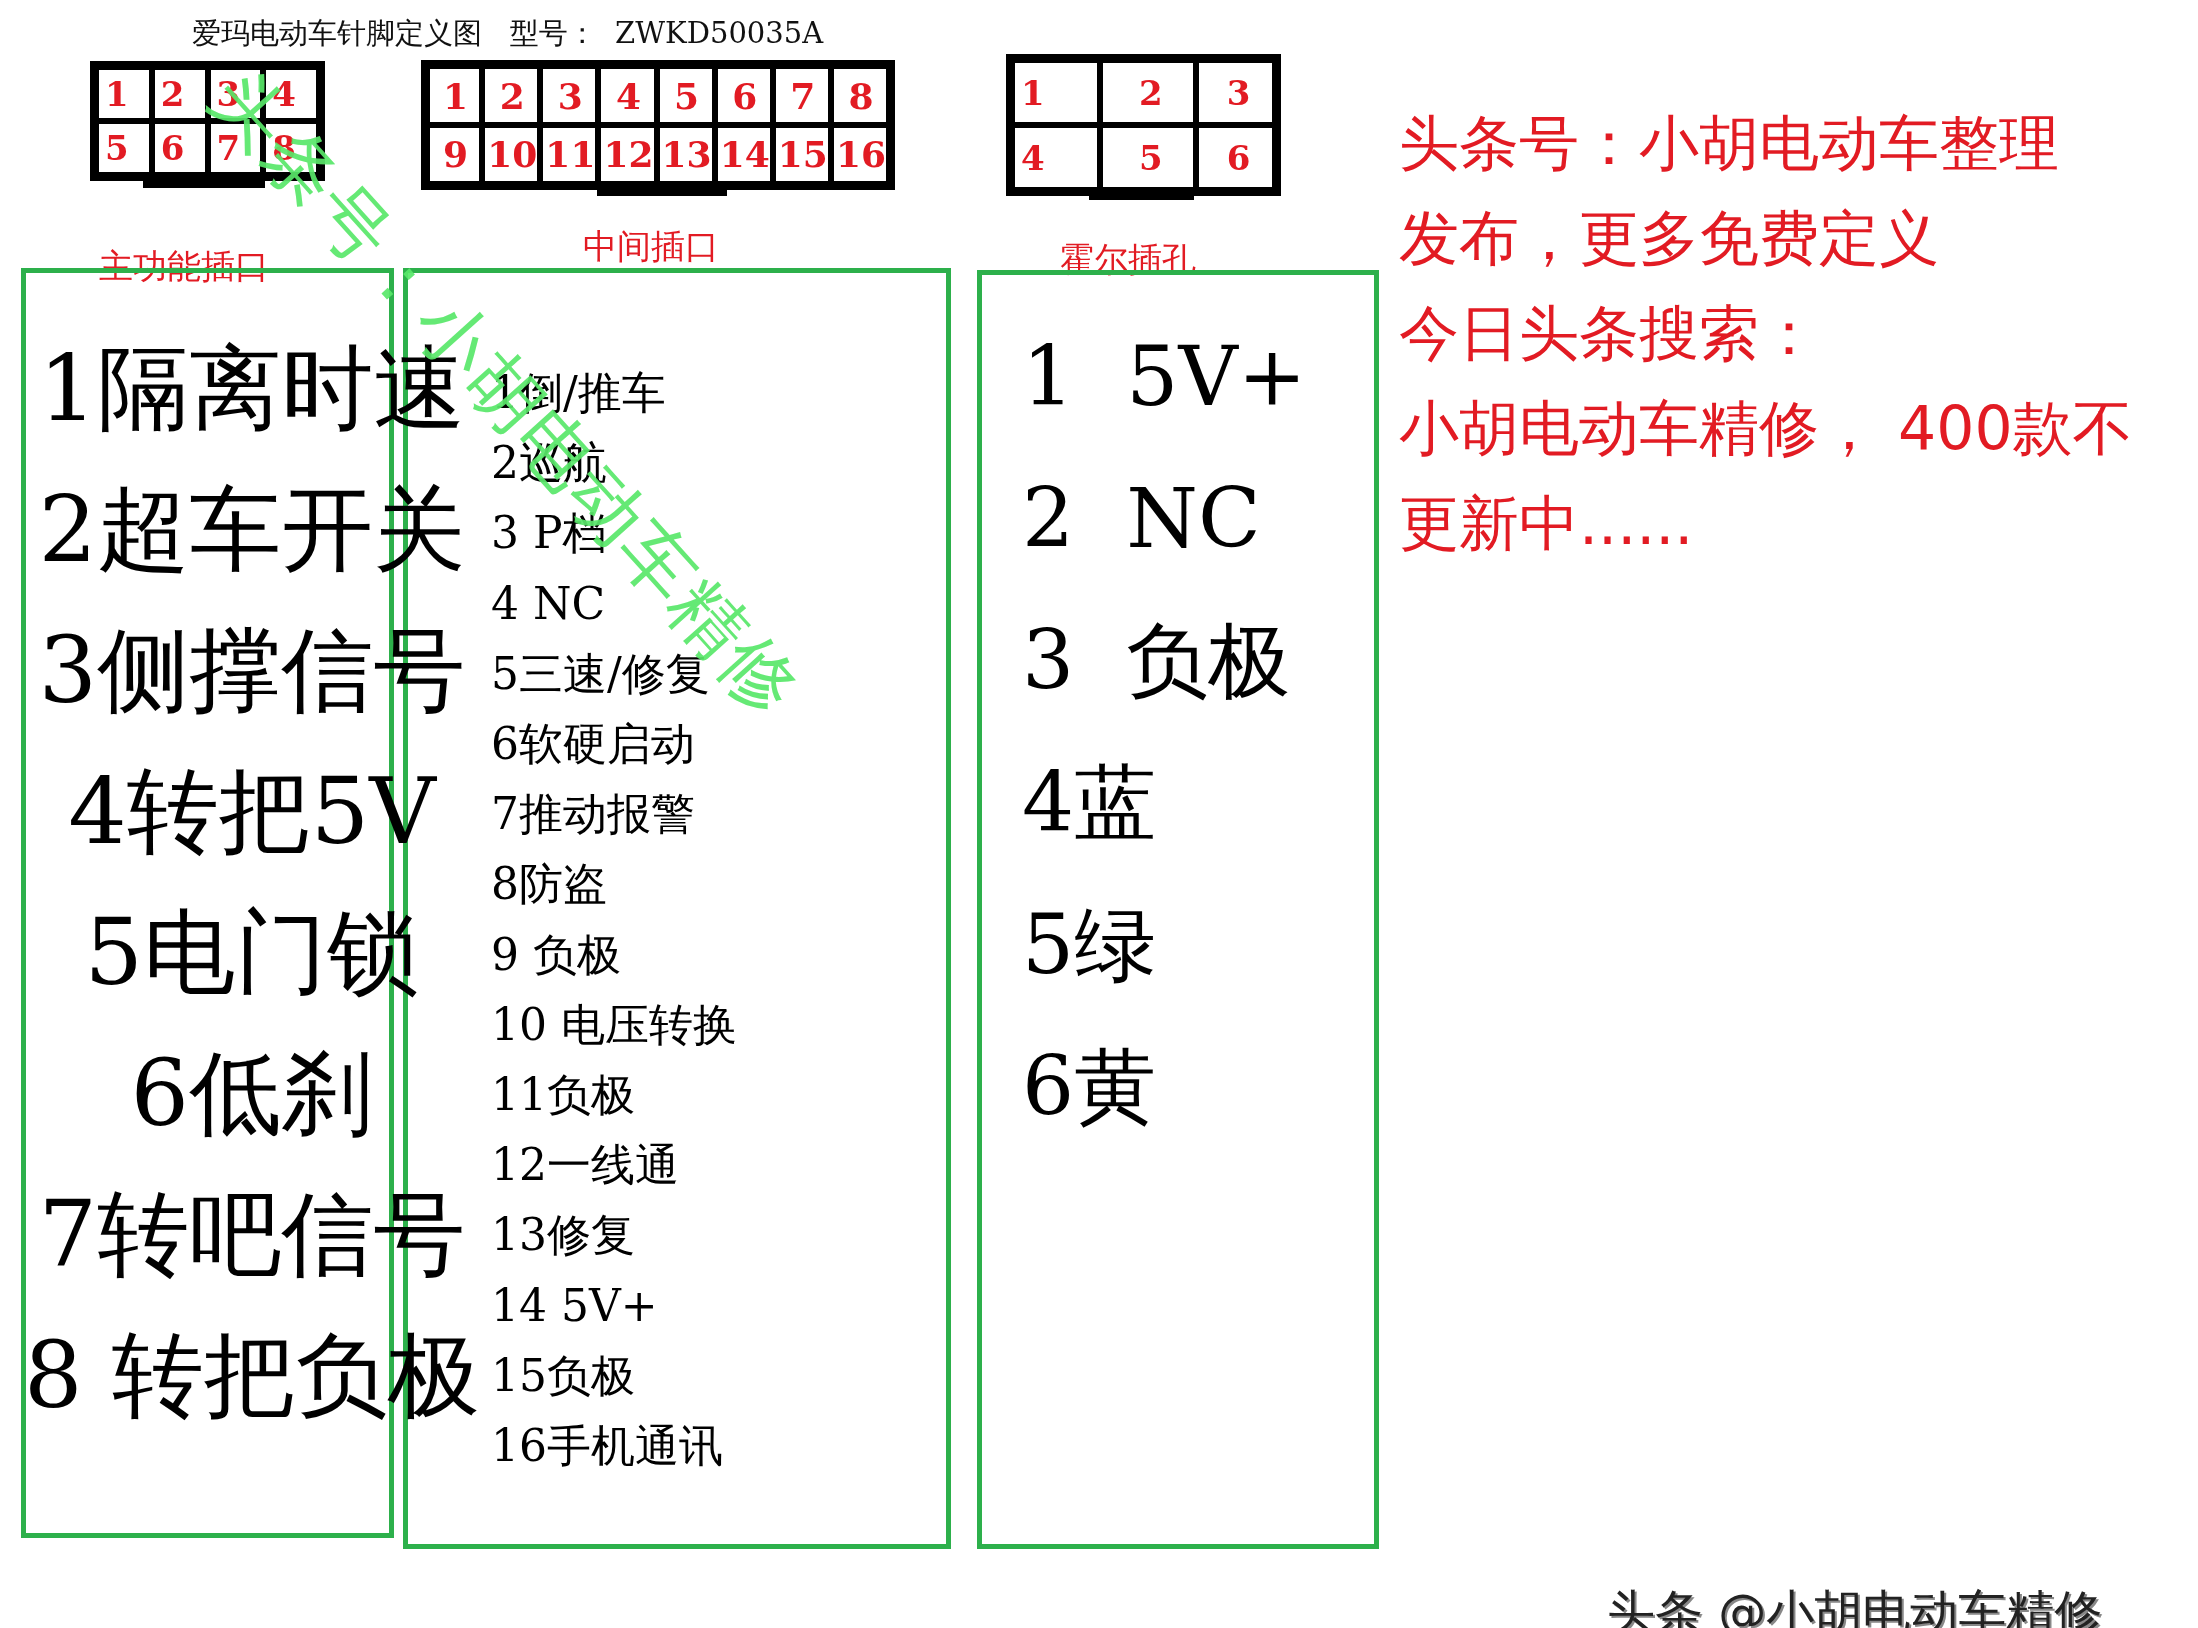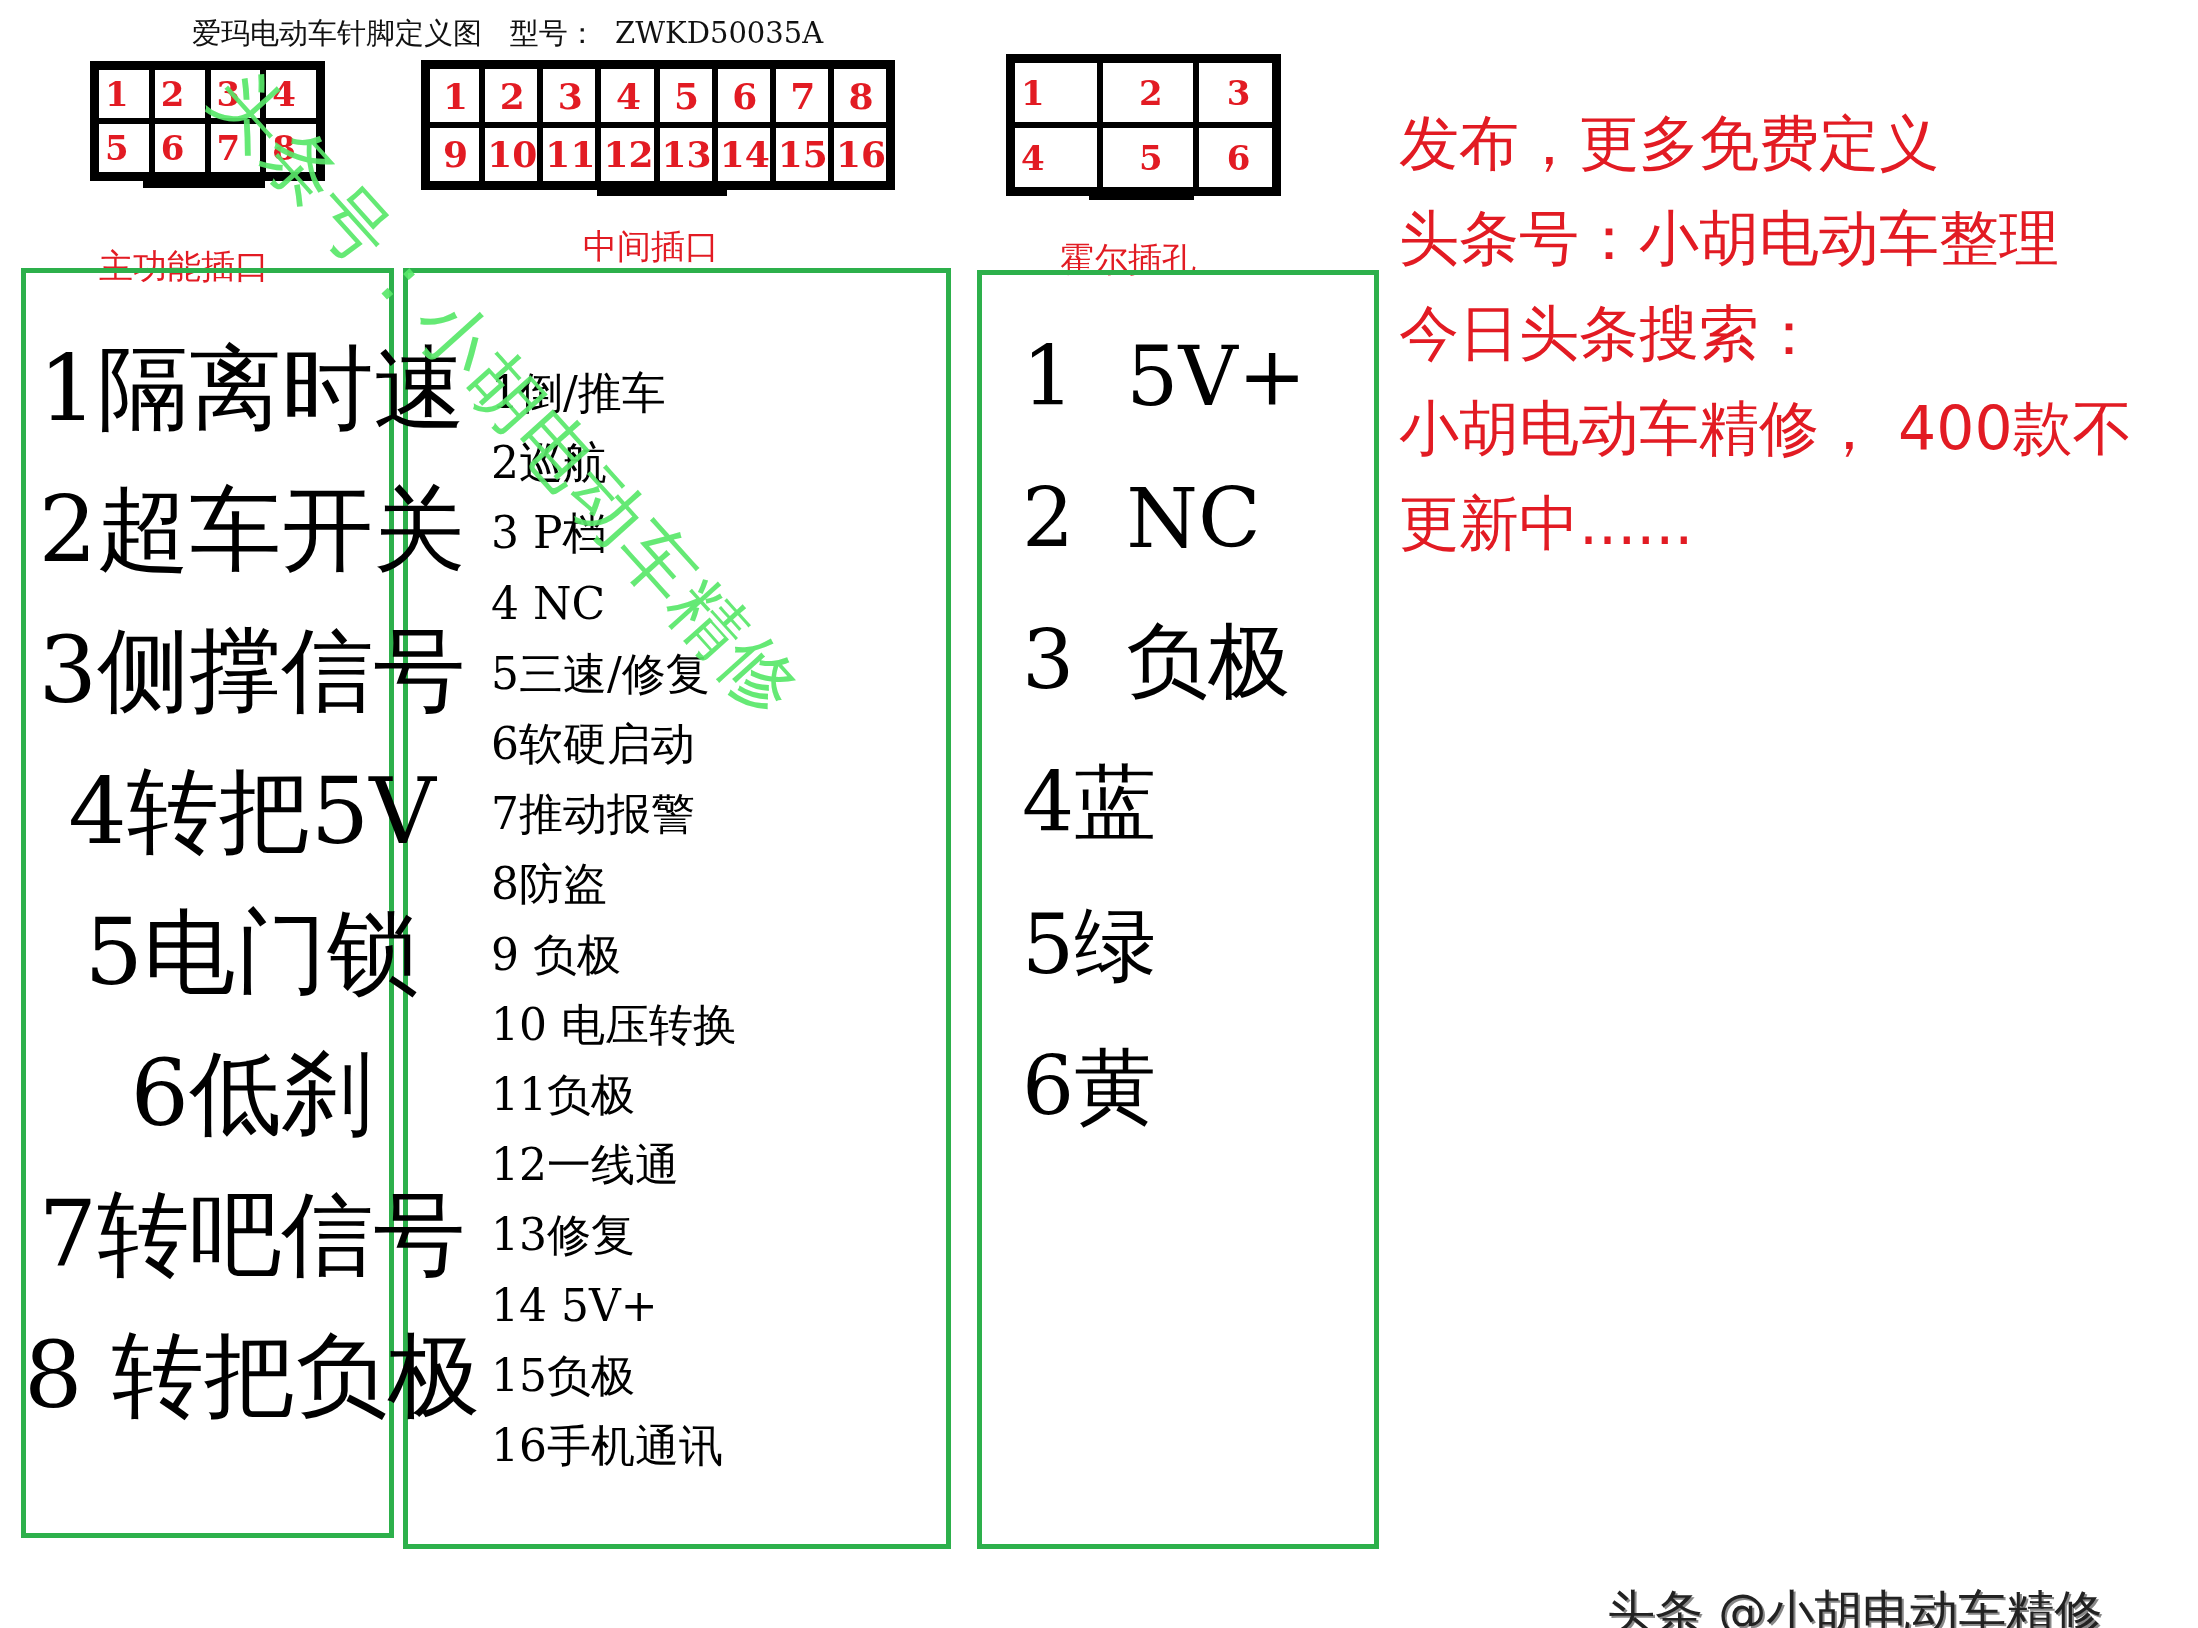--- a/index.html
+++ b/index.html
@@ -138,22 +138,22 @@
 <ul id="right-list" class="list">
   <li>1  5V+</li>
   <li>2  NC</li>
   <li>3  负极</li>
   <li>4蓝</li>
   <li>5绿</li>
   <li>6黄</li>
 </ul>
 
 <div id="info" class="abs">
+  <div>头条号：小胡电动车整理</div>
   <div>发布，更多免费定义</div>
-  <div>头条号：小胡电动车整理</div>
   <div>今日头条搜索：</div>
   <div>小胡电动车精修， 400款不</div>
   <div>更新中......</div>
 </div>
 
 <div id="watermark" class="abs">头条号：小胡电动车精修</div>
 
 <div id="footer" class="abs">头条 @小胡电动车精修</div>
 
 </body></html>

